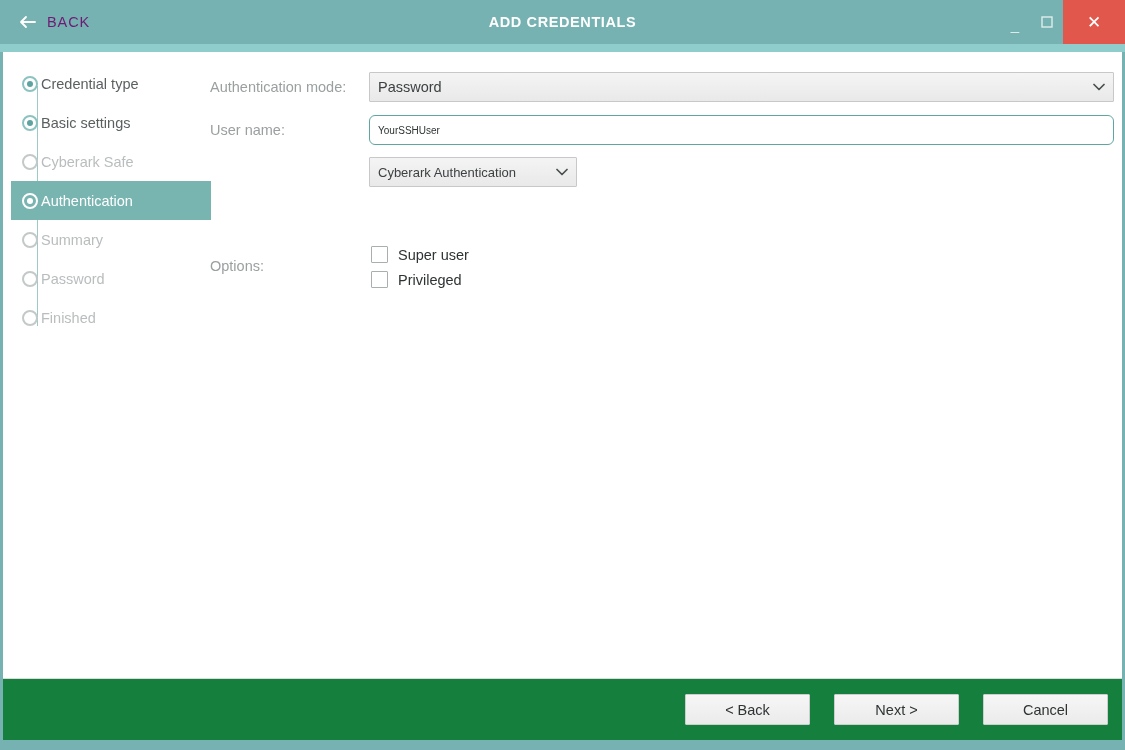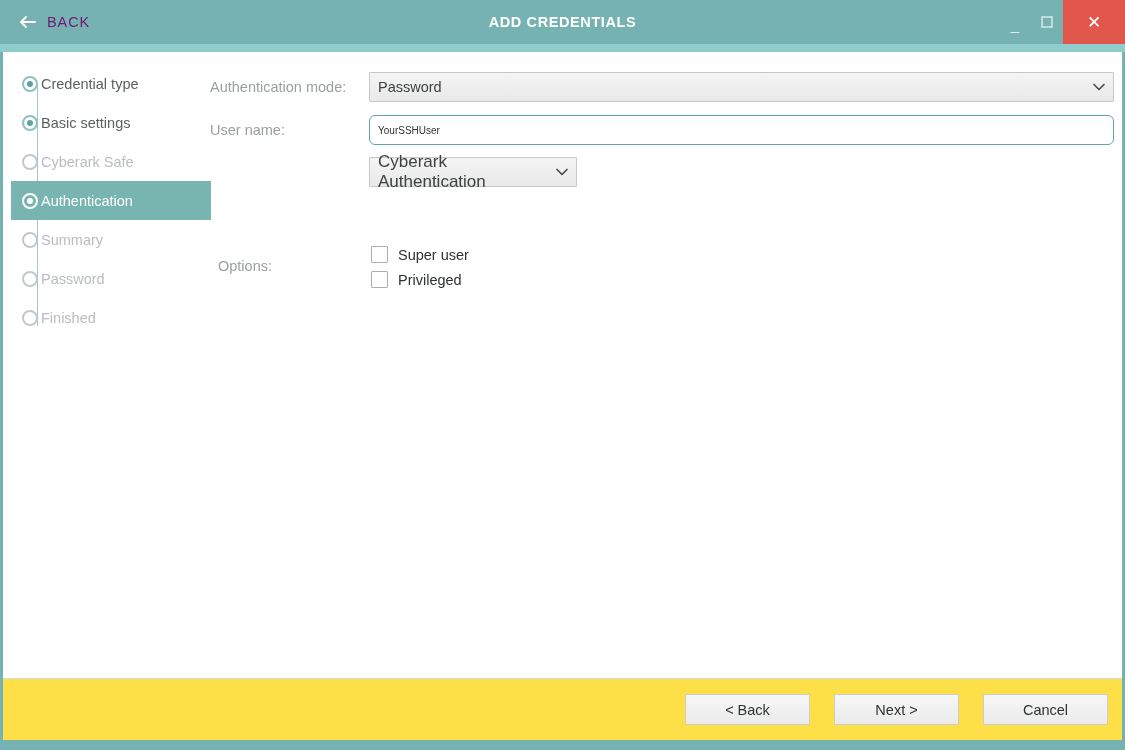--- a/index.html
+++ b/index.html
@@ -178,21 +178,21 @@
   .select-small {
     position: absolute;
     left: 159px;
     width: 208px;
     height: 30px;
     background: linear-gradient(#f4f4f4, #e9e9e9);
     border: 1px solid #c8c8c8;
     border-radius: 1px;
     display: flex; align-items: center;
     padding: 0 8px;
-    font-size: 17px;
+    font-size: 13px;
     color: #3d4142;
     cursor: pointer;
   }
   .select-small .caret { margin-left: auto; }
 
   .caret svg { display: block; }
 
   .opts {
     position: absolute;
     left: 161px;
@@ -212,21 +212,21 @@
   .opt-label {
     margin-left: 10px;
     font-size: 14.5px;
     color: #2f3334;
   }
 
   
   .footer {
     position: absolute; left: 0; bottom: 0;
     width: 1119px; height: 62px;
-    background: #fde047;
+    background: #15803d;
     border-top: 1px solid #dcdcdc;
   }
   .footer-inner {
     position: absolute; right: 14px; top: 15px;
     display: flex; gap: 24px;
   }
   .btn {
     width: 125px; height: 31px;
     background: linear-gradient(#f6f6f6, #ebebeb);
     border: 1px solid #cdcdcd;
@@ -347,21 +347,21 @@
           <span>Cyberark Authentication</span>
           <span class="caret">
             <svg width="12" height="8" viewBox="0 0 12 8">
               <path d="M1 1.5 L6 6.5 L11 1.5" fill="none" stroke="#4a4f50" stroke-width="1.7" stroke-linecap="round" stroke-linejoin="round"></path>
             </svg>
           </span>
         </div>
       </div>
 
       <div class="row">
-        <div class="flabel" style="left:0; top:186px;margin-left:8px;">Options:</div>
+        <div class="flabel" style="left:0; top:186px;">Options:</div>
         <div class="opts" style="top:170px;">
           <div class="opt">
             <span class="cbox"></span>
             <span class="opt-label">Super user</span>
           </div>
           <div class="opt">
             <span class="cbox"></span>
             <span class="opt-label">Privileged</span>
           </div>
         </div>

